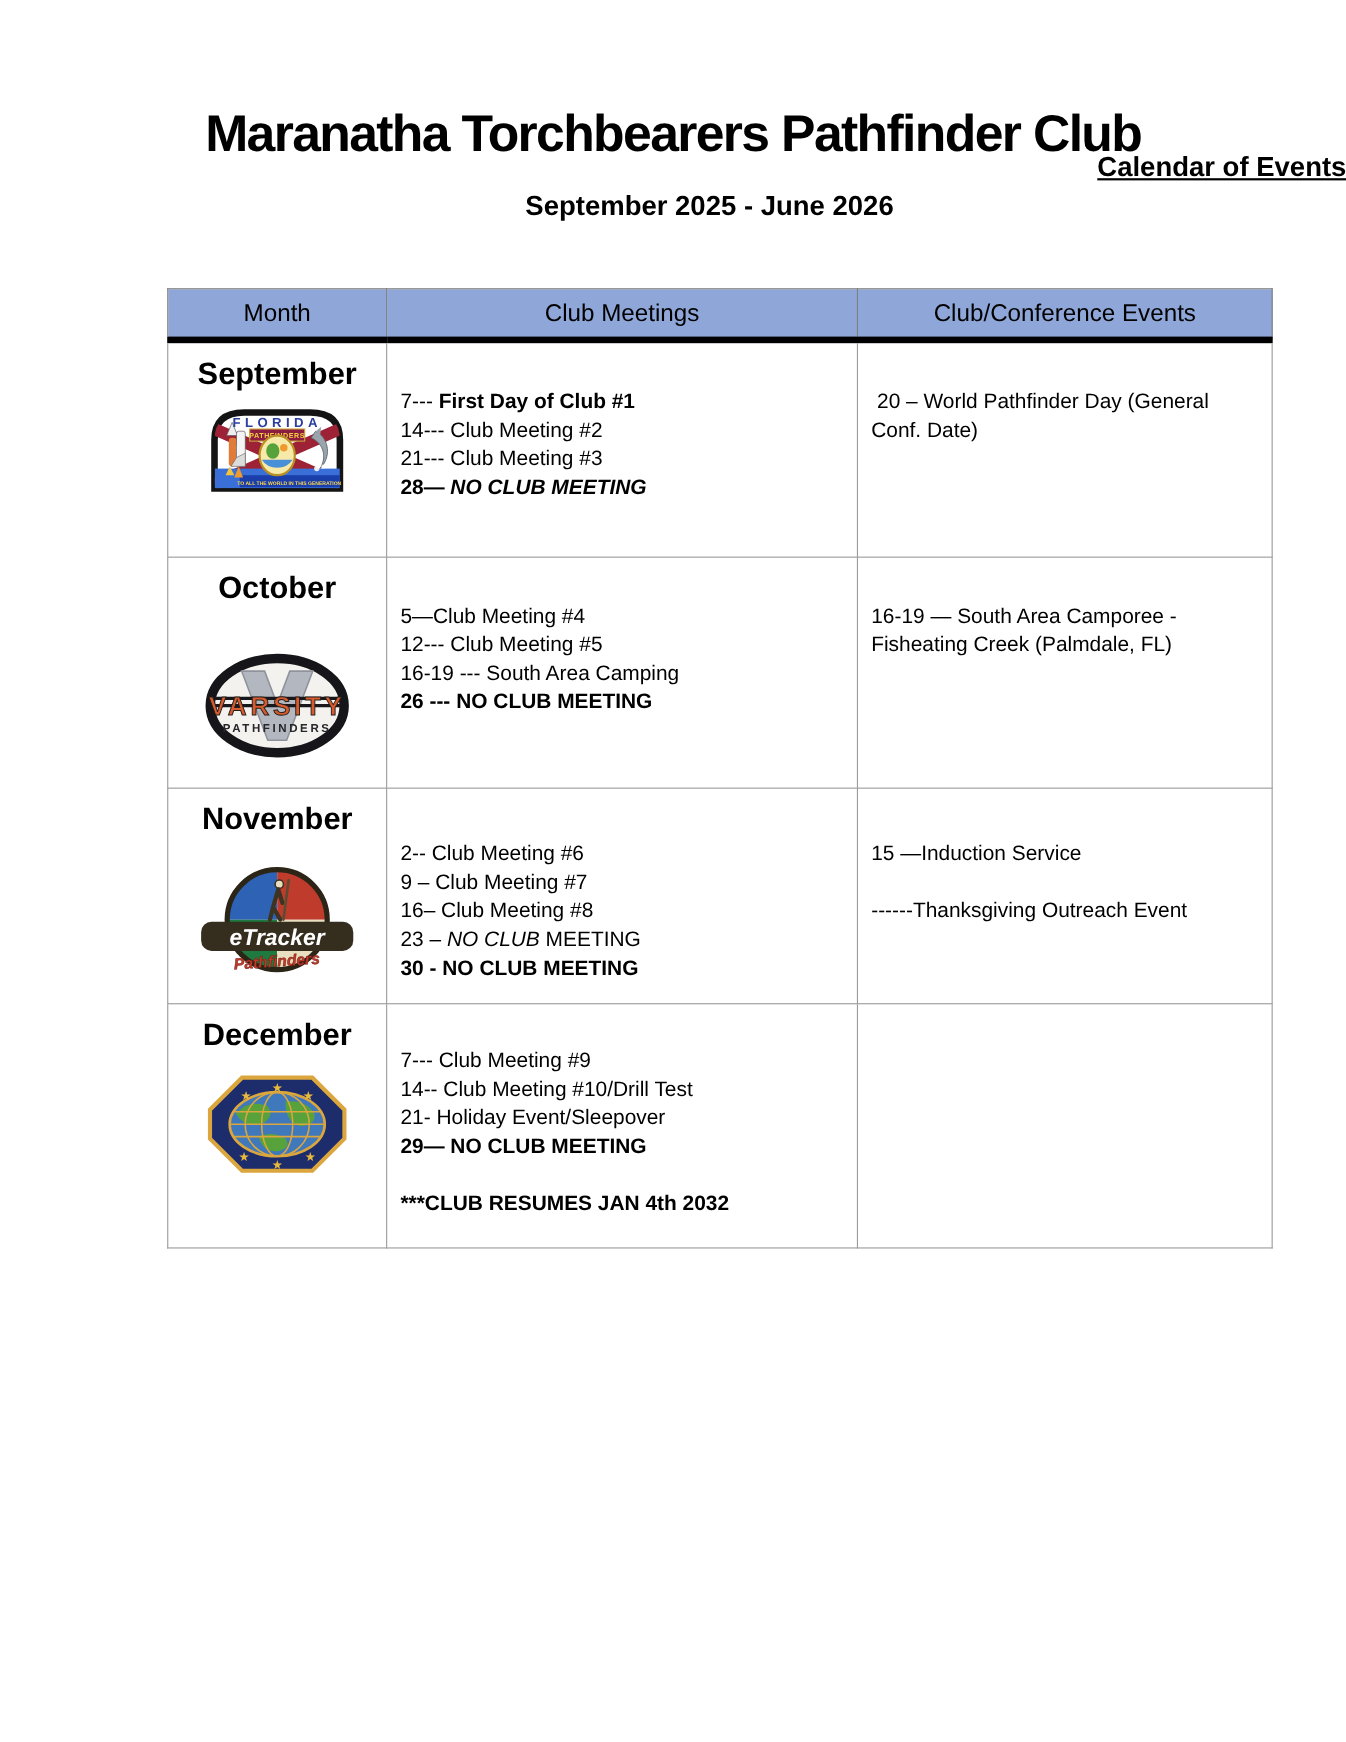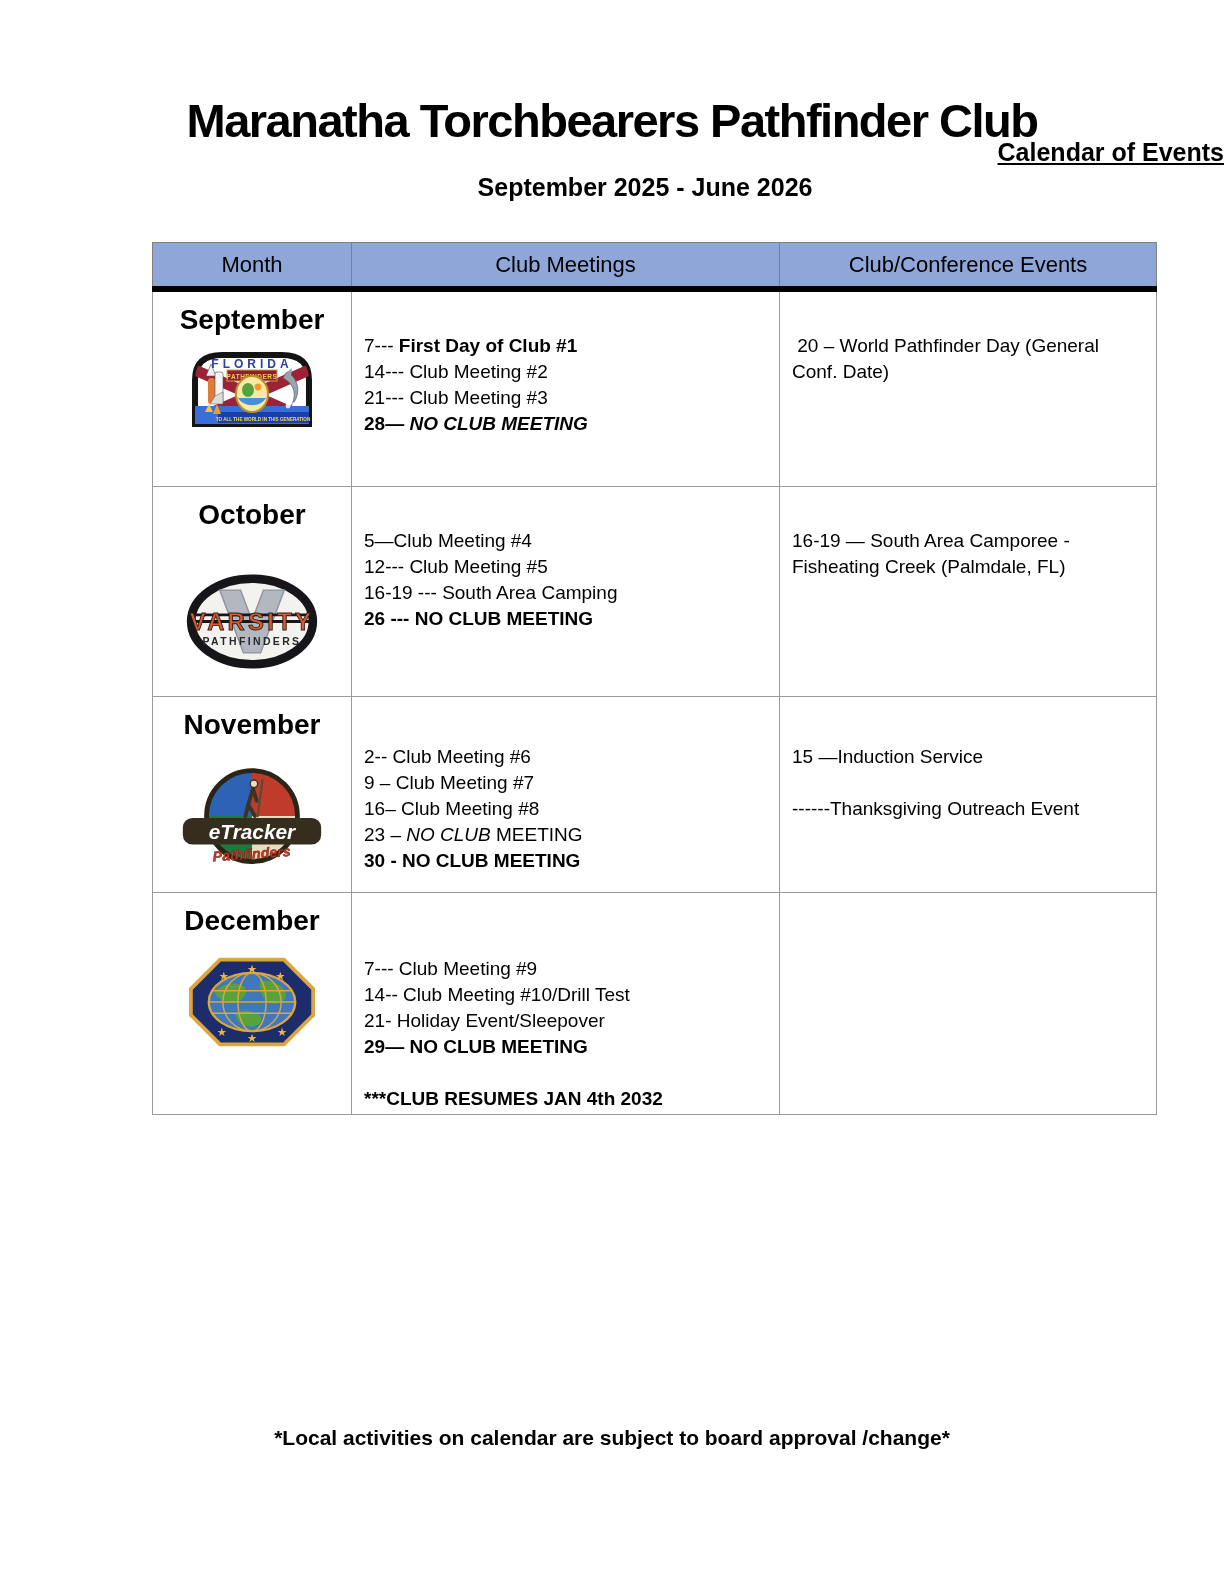--- a/index.html
+++ b/index.html
@@ -14,21 +14,21 @@
   }
   .subtitle{
     position:absolute;top:138px;left:0;width:100%;
     text-align:right;font-size:25px;font-weight:700;text-decoration:underline;
   }
   .date-range{
     position:absolute;top:173px;left:0;width:100%;
     text-align:center;font-size:25px;font-weight:700;margin-left:33px;
   }
   table.cal{
-    position:absolute;top:242px;left:152px;
+    position:absolute;top:262px;left:152px;
     border-collapse:collapse;table-layout:fixed;width:1004px;
   }
   table.cal col.c1{width:199px}
   table.cal col.c2{width:428px}
   table.cal col.c3{width:377px}
   table.cal th{
     background:#8EA6D8;
     border:1px solid #7f7f7f;
     border-bottom:6px solid #000;
     height:41px;font-size:22px;font-weight:400;text-align:center;vertical-align:middle;
@@ -45,21 +45,21 @@
   .month-name{font-size:28px;font-weight:700;padding-top:9px;line-height:36px;}
   .logo-wrap{display:flex;justify-content:center;}
   .lw-sep{margin-top:8px}
   .lw-oct{margin-top:40px}
   .lw-nov{margin-top:20px}
   .lw-dec{margin-top:16px}
   .text-cell{font-size:19px;line-height:26px;padding-left:11px;padding-right:8px;}
   .pt-sep{padding-top:40px}
   .pt-oct{padding-top:40px}
   .pt-nov{padding-top:46px}
-  .pt-dec{padding-top:62px}
+  .pt-dec{padding-top:38px}
   .line{white-space:pre-wrap;}
   .seg{font-weight:400;font-style:normal;}
   .seg-b{font-weight:700;}
   .seg-i{font-style:italic;}
   .seg-bi{font-weight:700;font-style:italic;}
   .footer{
     position:absolute;top:1424px;left:0;width:100%;text-align:center;
   }
   .footer-line1{font-size:17px;line-height:25px;}
   .footer-line2{font-size:17px;line-height:25px;}
@@ -262,14 +262,13 @@
       </td>
       <td>
         <div class="text-cell"></div>
       </td>
     </tr>
 
   </tbody>
 </table>
 
 <div class="footer">
-  <div class="footer-line3">*Local activities on calendar are subject to board approval /change*</div>
 </div>
 
 </body></html>

